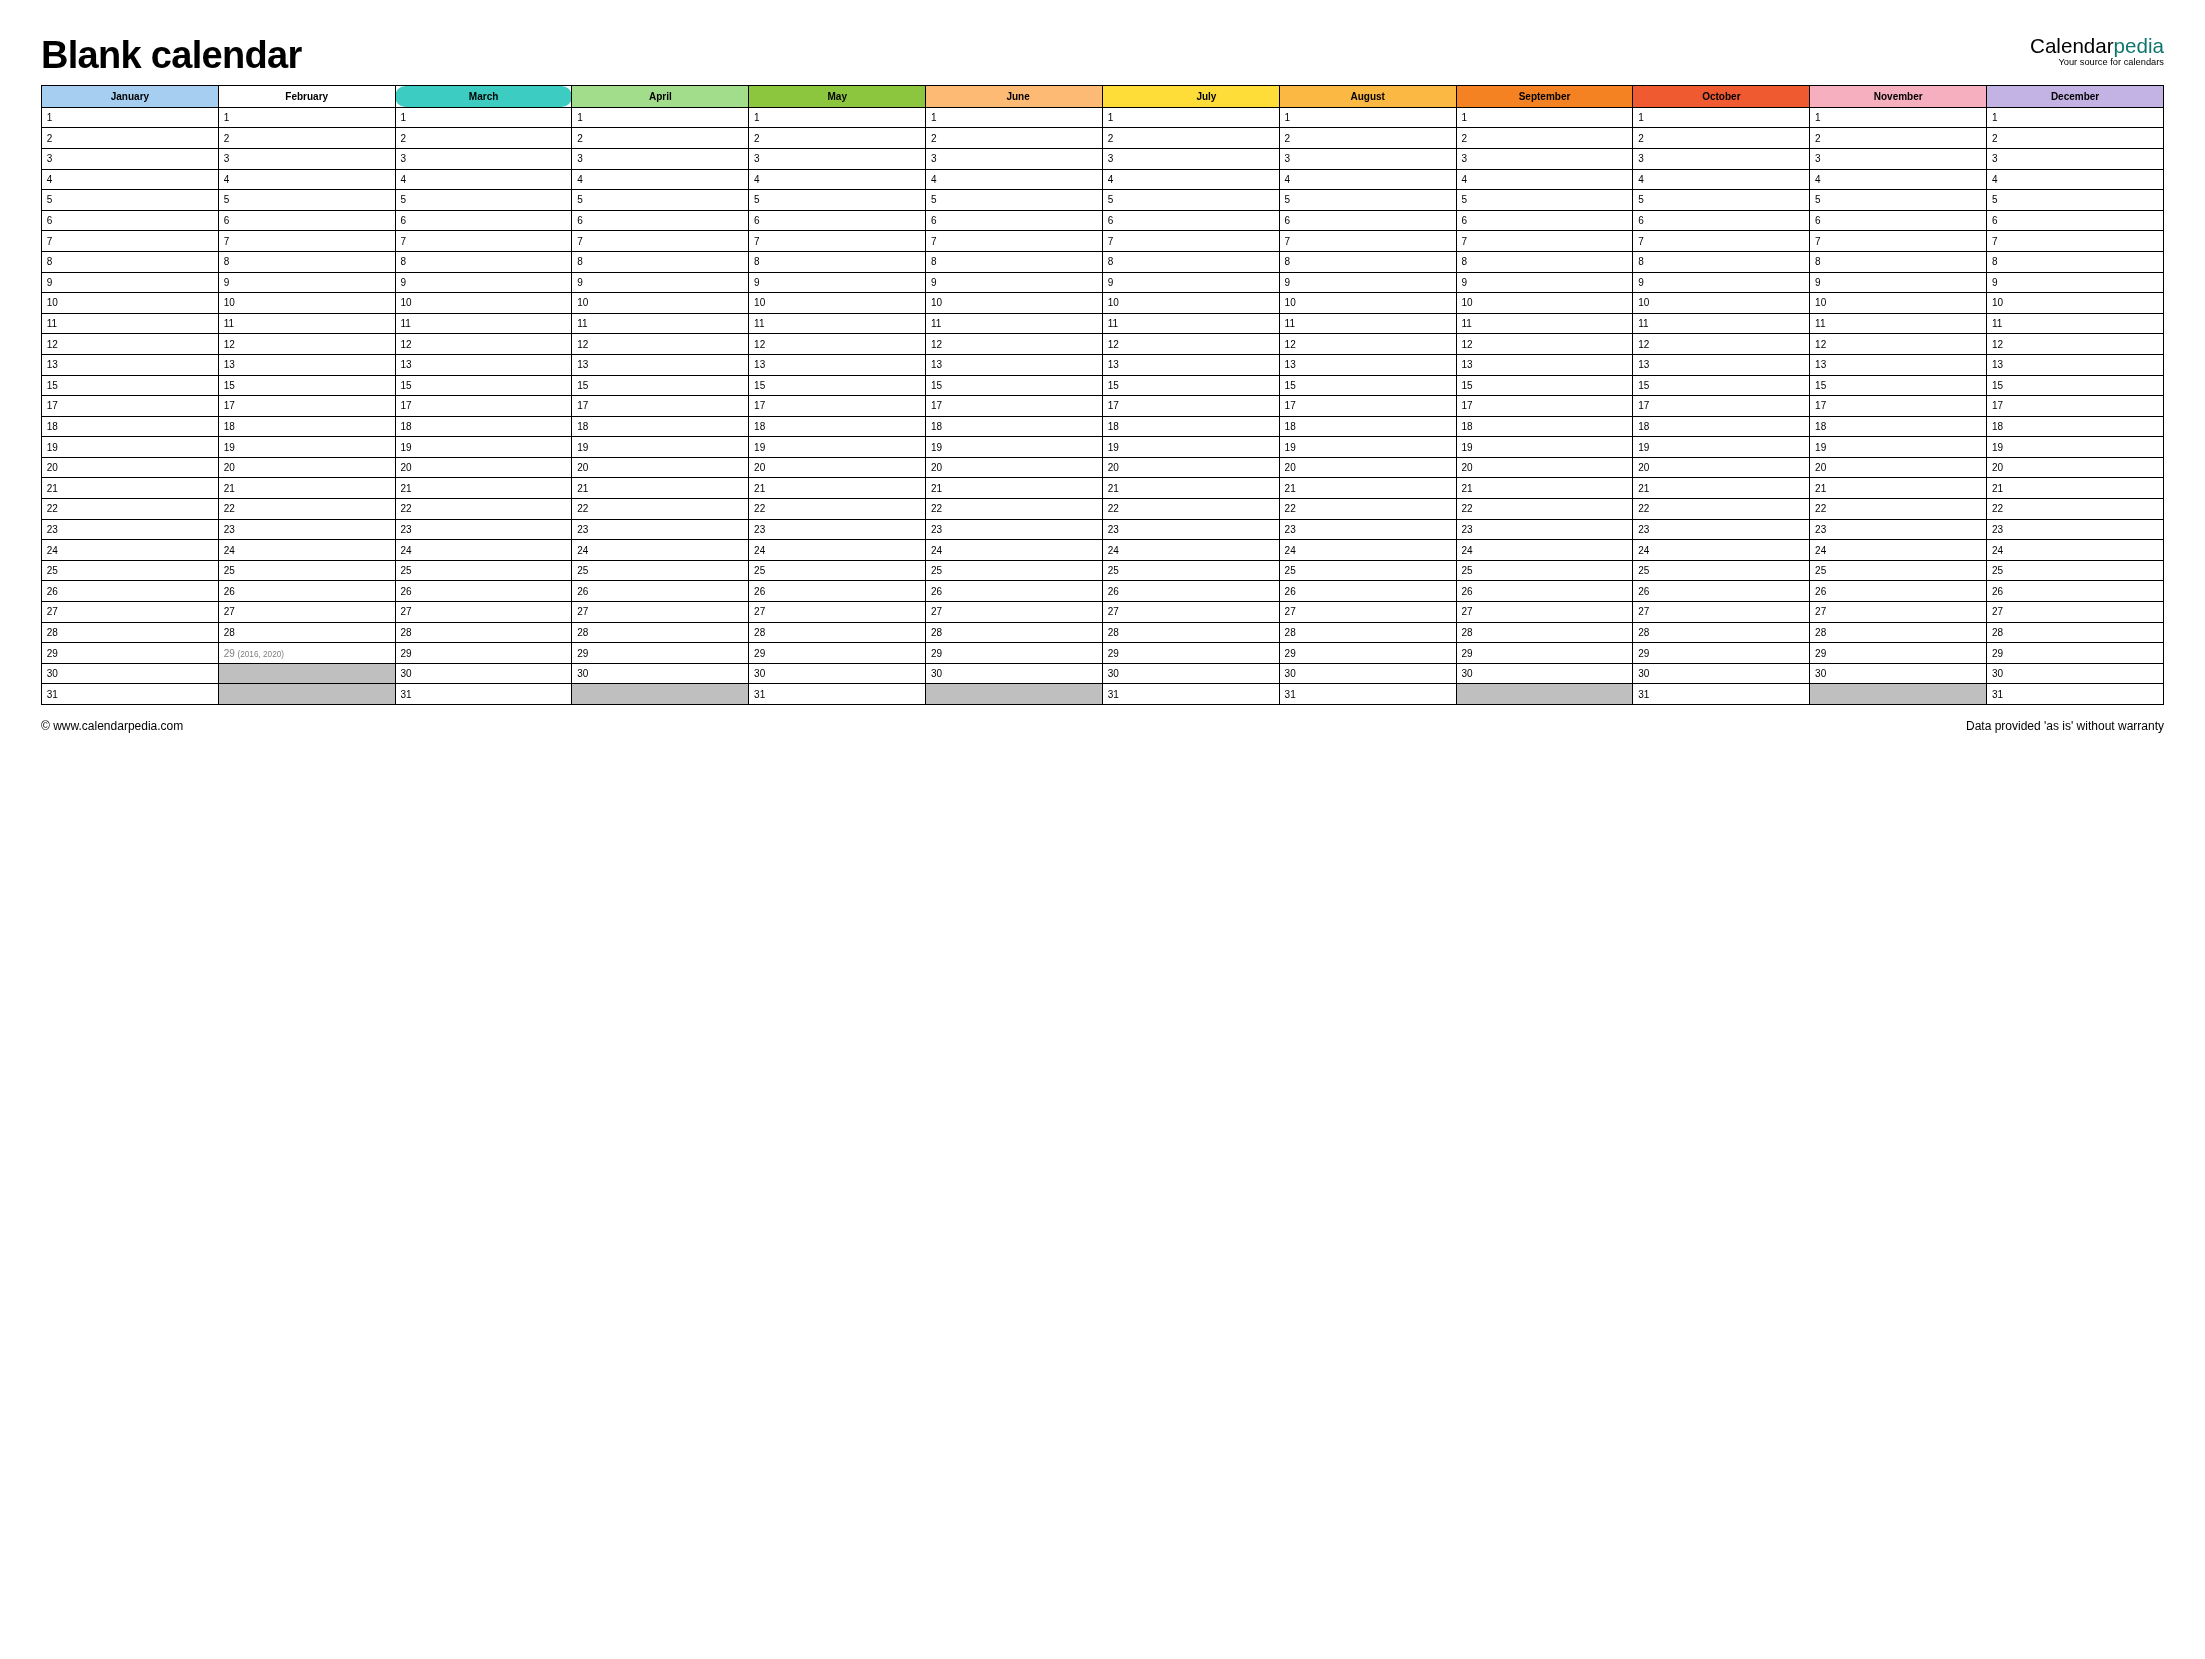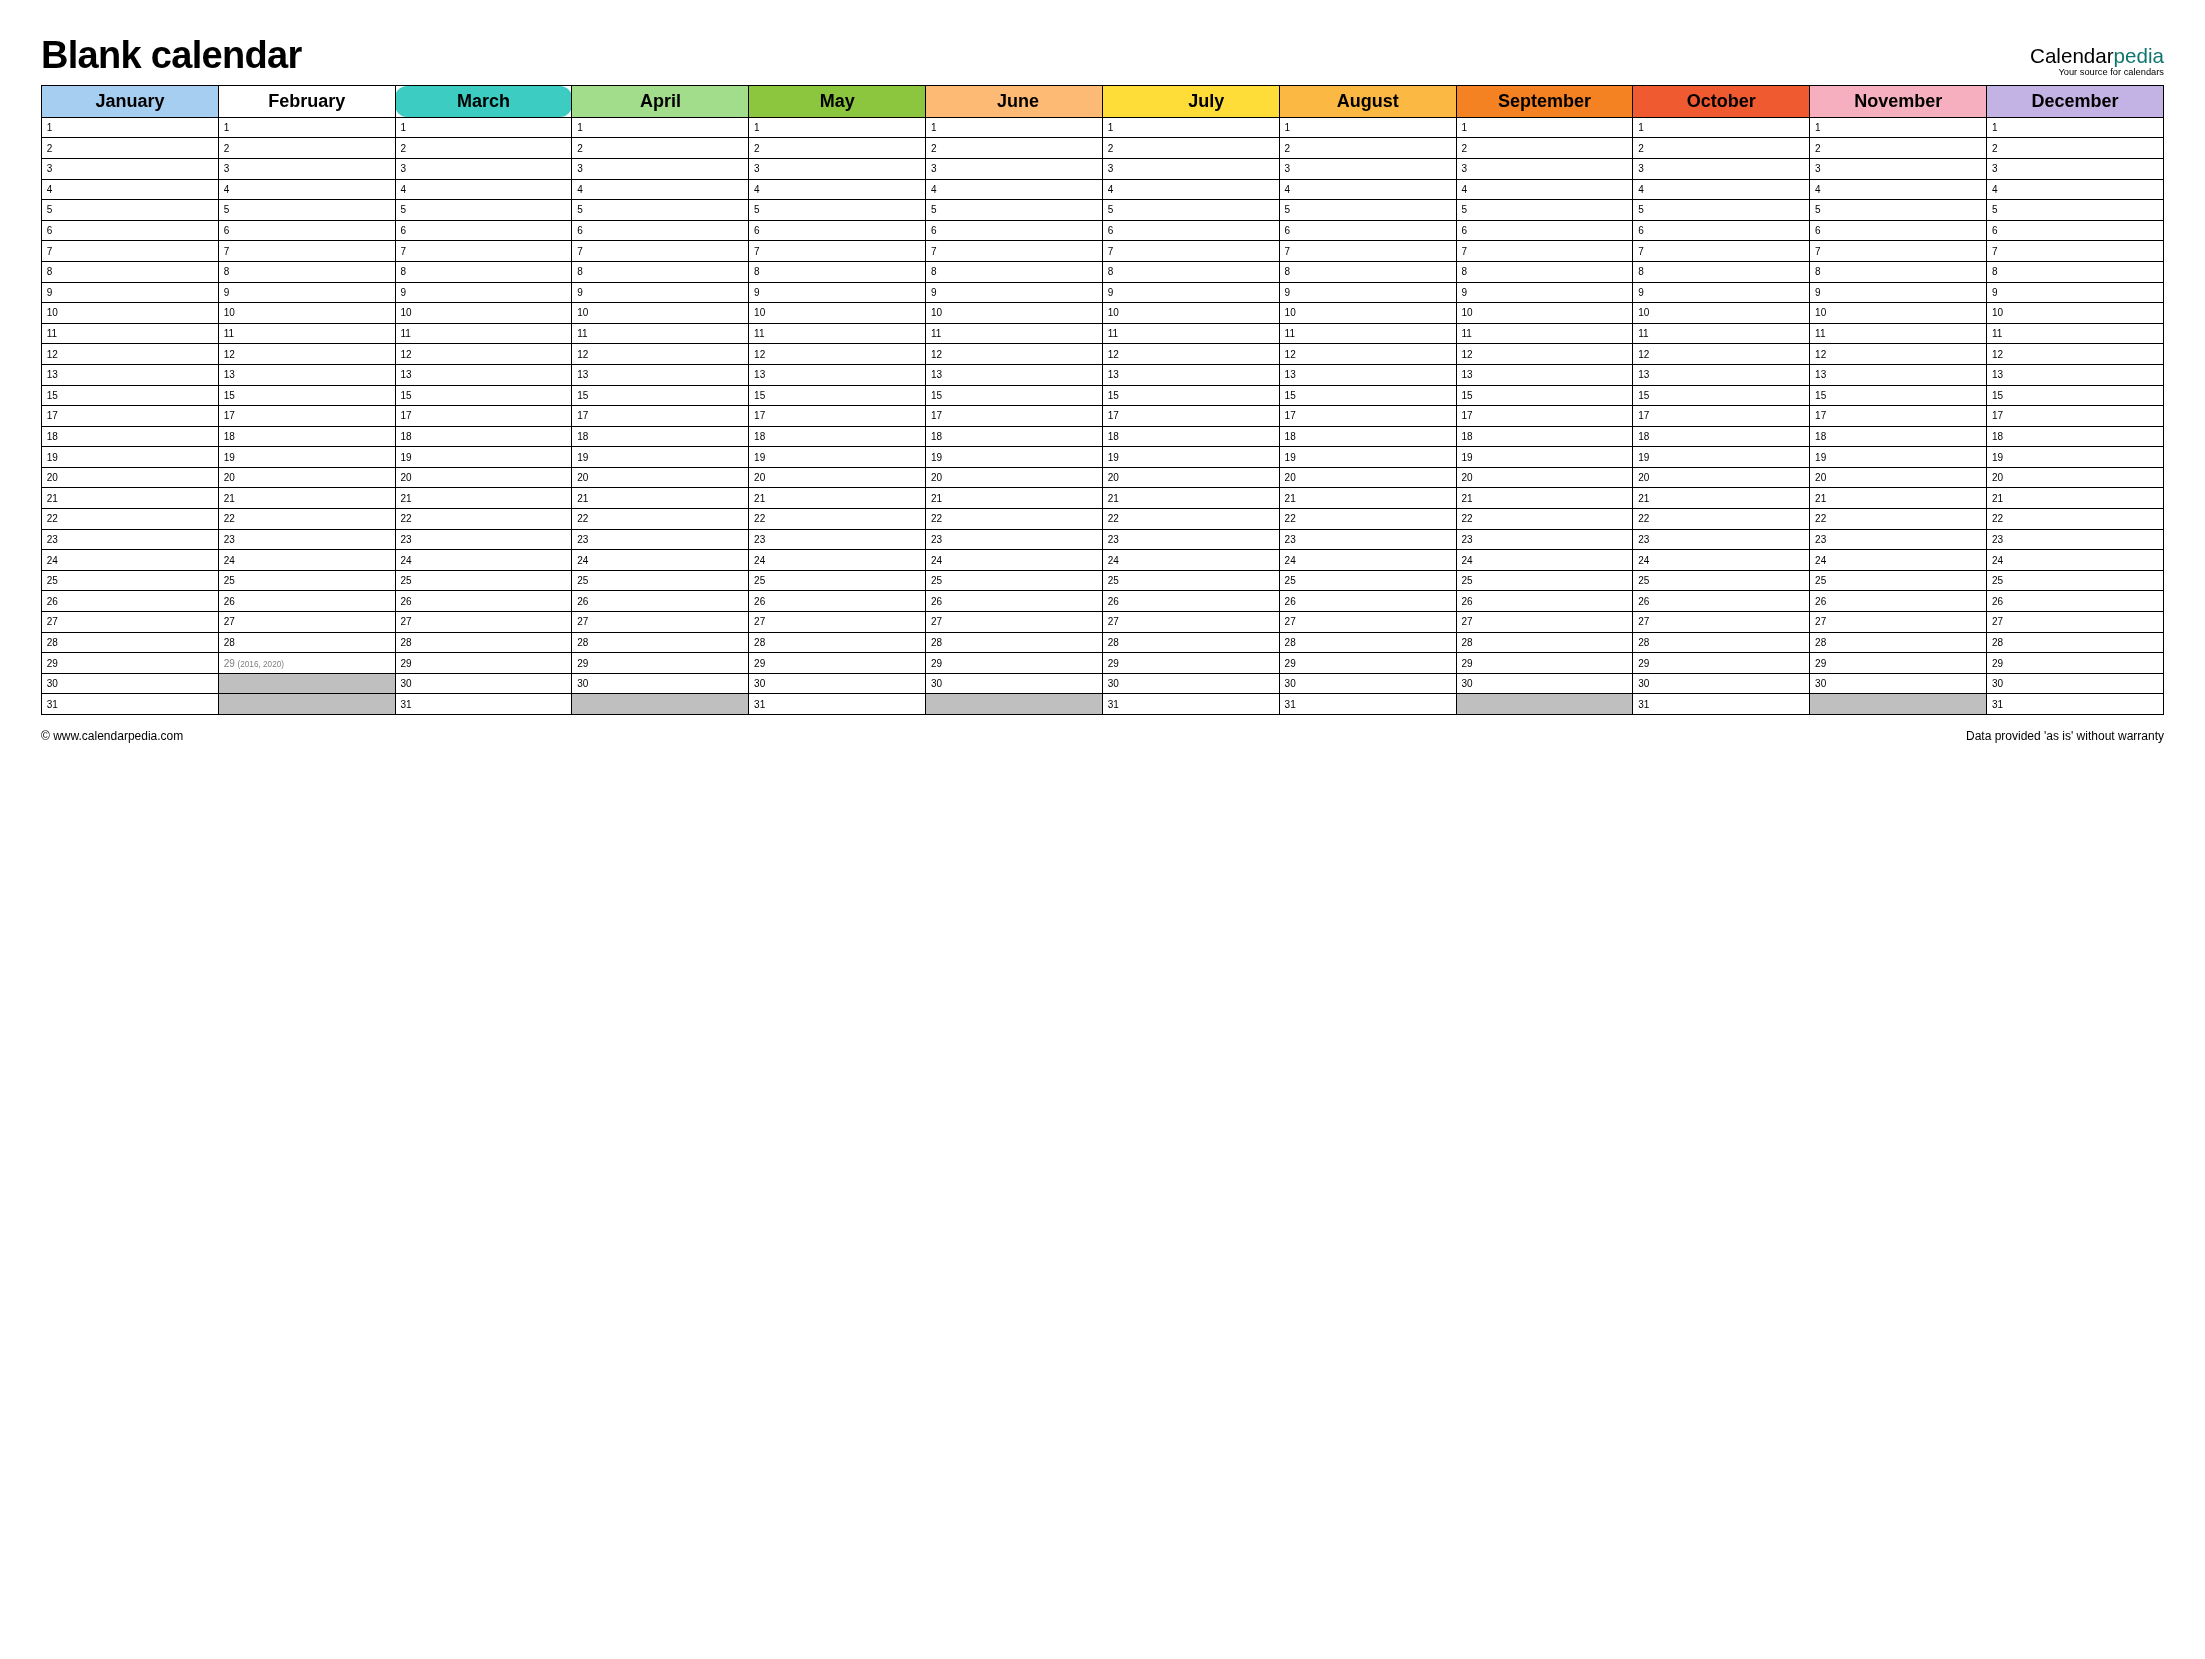--- a/index.html
+++ b/index.html
@@ -6,21 +6,21 @@
   body {
     font-family: Arial, Helvetica, sans-serif;
     background: #ffffff;
     margin: 0;
     padding: 34px 41px;
     color: #000;
   }
   .header {
     display: flex;
     justify-content: space-between;
-    align-items: flex-end;
+    align-items: flex-start;
     margin-bottom: 8.2px;
   }
   .title {
     font-size: 38px;
     font-weight: 700;
     letter-spacing: -0.7px;
     color: #000;
   }
   .brand {
     text-align: right;
@@ -42,21 +42,21 @@
     margin-top: -1.4px;
   }
   table.cal {
     width: 100%;
     border-collapse: collapse;
     table-layout: fixed;
   }
   table.cal th {
     border: 1px solid #000;
     font-weight: 700;
-    font-size: 18px;
+    font-size: 10px;
     padding: 4.8px 0;
     text-align: center;
   }
   table.cal td {
     border: 1px solid #000;
     font-size: 10px;
     padding: 3.4px 4.8px;
     height: 20.6px;
     vertical-align: middle;
     text-align: left;

